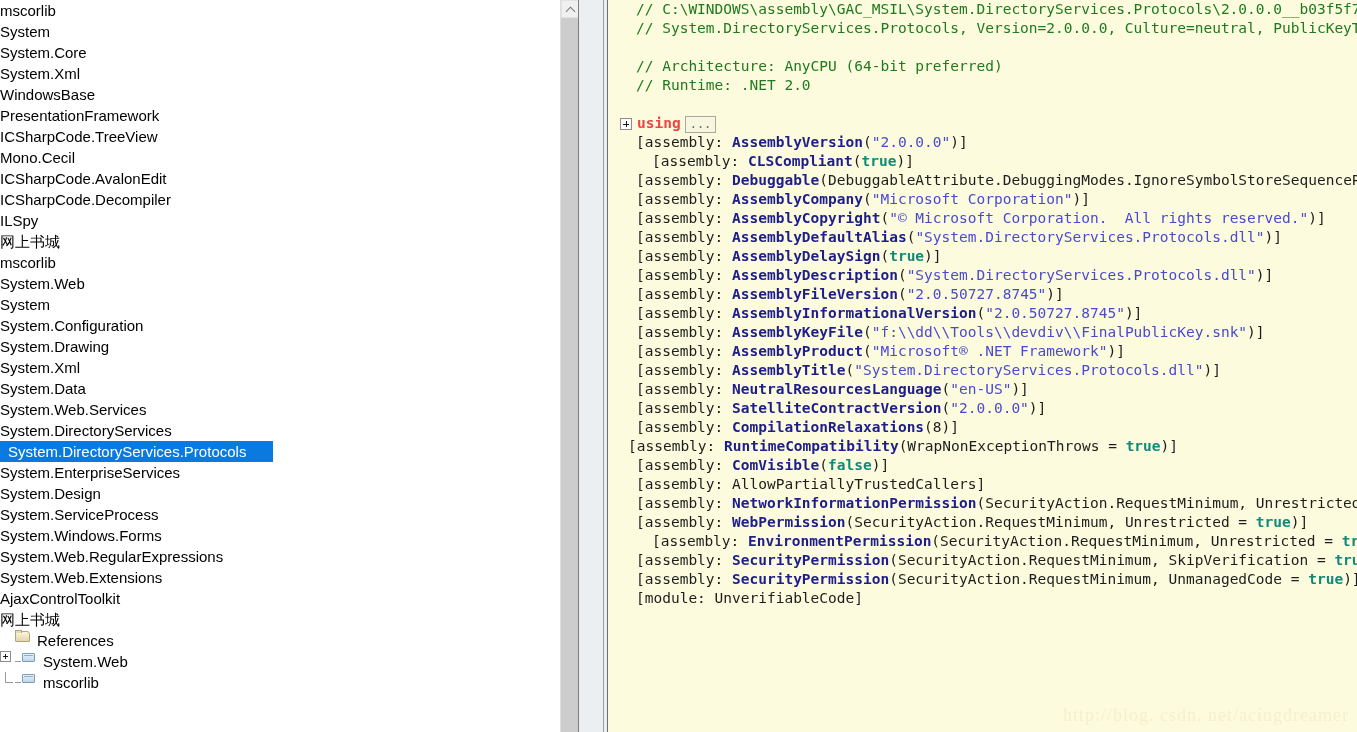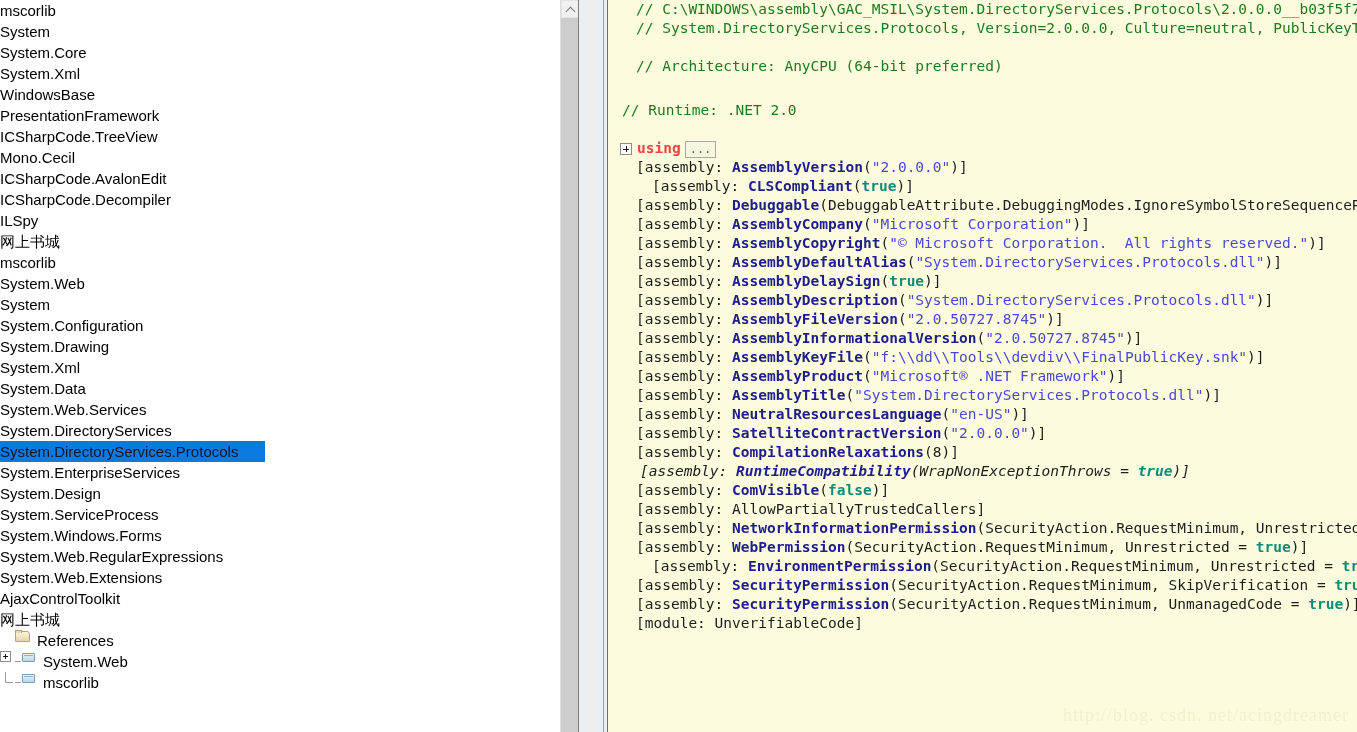--- a/index.html
+++ b/index.html
@@ -43,22 +43,23 @@
     font-size: 15px;
     color: #000000;
     white-space: nowrap;
     display: flex;
     align-items: flex-start;
     padding-left: 0px;
     font-family: "Liberation Sans", sans-serif;
   }
   .tree-row.selected {
     background: #0a7ae0;
-    color: #0f172a;
+    color: #ffffff;
     width: 265px;
+    padding-left: 8px;
   }
   .tree-label {
     display: inline-block;
   }
 
   
   .expander {
     width: 11px;
     height: 11px;
     border: 1px solid #8d8d8d;
@@ -433,40 +434,40 @@
   </div>
 
   <div id="gutter"></div>
 
   <div id="code-pane">
     <ul class="code-lines" id="code-lines">
         <li class="code-line" style="padding-left: 28px;"><span class="tok-comment">// C:\WINDOWS\assembly\GAC_MSIL\System.DirectoryServices.Protocols\2.0.0.0__b03f5f7f11d50a3a\System.DirectoryServices.Protocols.dll</span></li>
         <li class="code-line" style="padding-left: 28px;"><span class="tok-comment">// System.DirectoryServices.Protocols, Version=2.0.0.0, Culture=neutral, PublicKeyToken=b03f5f7f11d50a3a</span></li>
         <li class="code-line spacer">&nbsp;</li>
         <li class="code-line" style="padding-left: 28px;"><span class="tok-comment">// Architecture: AnyCPU (64-bit preferred)</span></li>
-        <li class="code-line" style="padding-left: 14px; margin-top: 25px;"><span class="tok-comment">// Runtime: .NET 2.0</span></li>
+        <li class="code-line" style="padding-left: 28px;"><span class="tok-comment">// Runtime: .NET 2.0</span></li>
         <li class="code-line spacer">&nbsp;</li>
         <li class="code-line" style="padding-left: 12px;"><span class="fold-box"></span><span class="tok-kw-green">using</span><span class="ellipsis-box">...</span></li>
         <li class="code-line" style="padding-left: 28px;"><span class="tok-plain">[assembly: </span><span class="tok-attr">AssemblyVersion</span><span class="tok-plain">(</span><span class="tok-string">"2.0.0.0"</span><span class="tok-plain">)]</span></li>
         <li class="code-line" style="padding-left: 44px;"><span class="tok-plain">[assembly: </span><span class="tok-attr">CLSCompliant</span><span class="tok-plain">(</span><span class="tok-keyword">true</span><span class="tok-plain">)]</span></li>
         <li class="code-line" style="padding-left: 28px;"><span class="tok-plain">[assembly: </span><span class="tok-attr">Debuggable</span><span class="tok-plain">(DebuggableAttribute.DebuggingModes.IgnoreSymbolStoreSequencePoints)]</span></li>
         <li class="code-line" style="padding-left: 28px;"><span class="tok-plain">[assembly: </span><span class="tok-attr">AssemblyCompany</span><span class="tok-plain">(</span><span class="tok-string">"Microsoft Corporation"</span><span class="tok-plain">)]</span></li>
         <li class="code-line" style="padding-left: 28px;"><span class="tok-plain">[assembly: </span><span class="tok-attr">AssemblyCopyright</span><span class="tok-plain">(</span><span class="tok-string">"© Microsoft Corporation.  All rights reserved."</span><span class="tok-plain">)]</span></li>
         <li class="code-line" style="padding-left: 28px;"><span class="tok-plain">[assembly: </span><span class="tok-attr">AssemblyDefaultAlias</span><span class="tok-plain">(</span><span class="tok-string">"System.DirectoryServices.Protocols.dll"</span><span class="tok-plain">)]</span></li>
         <li class="code-line" style="padding-left: 28px;"><span class="tok-plain">[assembly: </span><span class="tok-attr">AssemblyDelaySign</span><span class="tok-plain">(</span><span class="tok-keyword">true</span><span class="tok-plain">)]</span></li>
         <li class="code-line" style="padding-left: 28px;"><span class="tok-plain">[assembly: </span><span class="tok-attr">AssemblyDescription</span><span class="tok-plain">(</span><span class="tok-string">"System.DirectoryServices.Protocols.dll"</span><span class="tok-plain">)]</span></li>
         <li class="code-line" style="padding-left: 28px;"><span class="tok-plain">[assembly: </span><span class="tok-attr">AssemblyFileVersion</span><span class="tok-plain">(</span><span class="tok-string">"2.0.50727.8745"</span><span class="tok-plain">)]</span></li>
         <li class="code-line" style="padding-left: 28px;"><span class="tok-plain">[assembly: </span><span class="tok-attr">AssemblyInformationalVersion</span><span class="tok-plain">(</span><span class="tok-string">"2.0.50727.8745"</span><span class="tok-plain">)]</span></li>
         <li class="code-line" style="padding-left: 28px;"><span class="tok-plain">[assembly: </span><span class="tok-attr">AssemblyKeyFile</span><span class="tok-plain">(</span><span class="tok-string">"f:\\dd\\Tools\\devdiv\\FinalPublicKey.snk"</span><span class="tok-plain">)]</span></li>
         <li class="code-line" style="padding-left: 28px;"><span class="tok-plain">[assembly: </span><span class="tok-attr">AssemblyProduct</span><span class="tok-plain">(</span><span class="tok-string">"Microsoft® .NET Framework"</span><span class="tok-plain">)]</span></li>
         <li class="code-line" style="padding-left: 28px;"><span class="tok-plain">[assembly: </span><span class="tok-attr">AssemblyTitle</span><span class="tok-plain">(</span><span class="tok-string">"System.DirectoryServices.Protocols.dll"</span><span class="tok-plain">)]</span></li>
         <li class="code-line" style="padding-left: 28px;"><span class="tok-plain">[assembly: </span><span class="tok-attr">NeutralResourcesLanguage</span><span class="tok-plain">(</span><span class="tok-string">"en-US"</span><span class="tok-plain">)]</span></li>
         <li class="code-line" style="padding-left: 28px;"><span class="tok-plain">[assembly: </span><span class="tok-attr">SatelliteContractVersion</span><span class="tok-plain">(</span><span class="tok-string">"2.0.0.0"</span><span class="tok-plain">)]</span></li>
         <li class="code-line" style="padding-left: 28px;"><span class="tok-plain">[assembly: </span><span class="tok-attr">CompilationRelaxations</span><span class="tok-plain">(8)]</span></li>
-        <li class="code-line" style="padding-left: 32px; font-style: italic;"><span class="tok-plain">[assembly: </span><span class="tok-attr">RuntimeCompatibility</span><span class="tok-plain">(WrapNonExceptionThrows = </span><span class="tok-keyword">true</span><span class="tok-plain">)]</span></li>
+        <li class="code-line" style="padding-left: 20px;"><span class="tok-plain">[assembly: </span><span class="tok-attr">RuntimeCompatibility</span><span class="tok-plain">(WrapNonExceptionThrows = </span><span class="tok-keyword">true</span><span class="tok-plain">)]</span></li>
         <li class="code-line" style="padding-left: 28px;"><span class="tok-plain">[assembly: </span><span class="tok-attr">ComVisible</span><span class="tok-plain">(</span><span class="tok-keyword">false</span><span class="tok-plain">)]</span></li>
         <li class="code-line" style="padding-left: 28px;"><span class="tok-plain">[assembly: AllowPartiallyTrustedCallers]</span></li>
         <li class="code-line" style="padding-left: 28px;"><span class="tok-plain">[assembly: </span><span class="tok-attr">NetworkInformationPermission</span><span class="tok-plain">(SecurityAction.RequestMinimum, Unrestricted = </span></li>
         <li class="code-line" style="padding-left: 28px;"><span class="tok-plain">[assembly: </span><span class="tok-attr">WebPermission</span><span class="tok-plain">(SecurityAction.RequestMinimum, Unrestricted = </span><span class="tok-keyword">true</span><span class="tok-plain">)]</span></li>
         <li class="code-line" style="padding-left: 44px;"><span class="tok-plain">[assembly: </span><span class="tok-attr">EnvironmentPermission</span><span class="tok-plain">(SecurityAction.RequestMinimum, Unrestricted = </span><span class="tok-keyword">true</span></li>
         <li class="code-line" style="padding-left: 28px;"><span class="tok-plain">[assembly: </span><span class="tok-attr">SecurityPermission</span><span class="tok-plain">(SecurityAction.RequestMinimum, SkipVerification = </span><span class="tok-keyword">true</span></li>
         <li class="code-line" style="padding-left: 28px;"><span class="tok-plain">[assembly: </span><span class="tok-attr">SecurityPermission</span><span class="tok-plain">(SecurityAction.RequestMinimum, UnmanagedCode = </span><span class="tok-keyword">true</span><span class="tok-plain">)]</span></li>
         <li class="code-line" style="padding-left: 28px;"><span class="tok-plain">[module: UnverifiableCode]</span></li>
       </ul>
     <div id="watermark">http://blog. csdn. net/acingdreamer</div>

